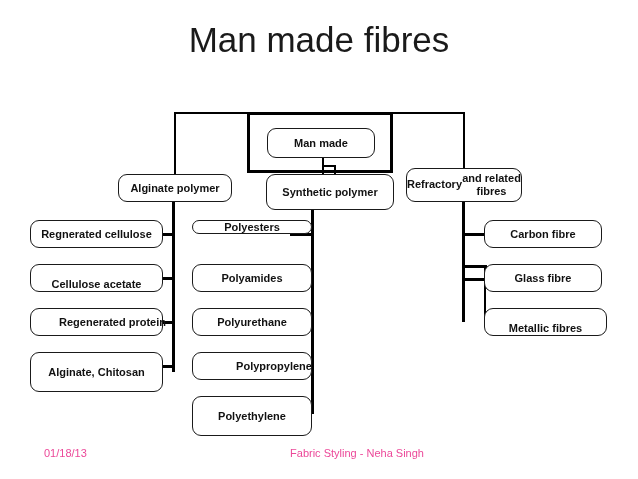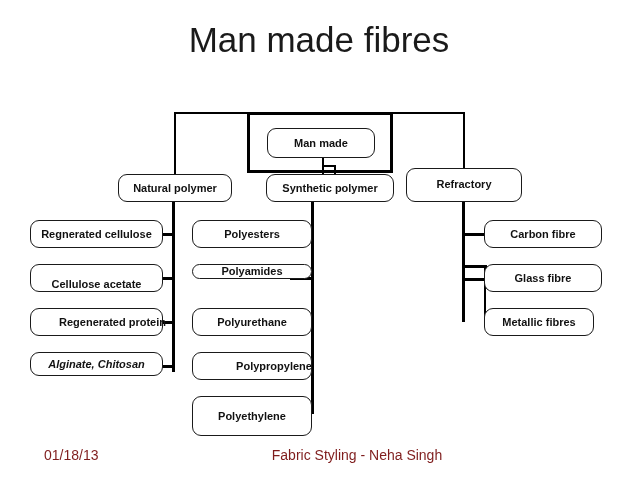--- a/index.html
+++ b/index.html
@@ -69,22 +69,22 @@
     border: 3px solid #000000;
     background: transparent;
     z-index: 2;
   }
   .footer {
     position: absolute;
     bottom: 0;
     left: 0;
     width: 638px;
     height: 40px;
-    font-size: 14px;
-    color: #7f1d1d;
+    font-size: 11px;
+    color: #ec4899;
   }
   .footer-date {
     position: absolute;
     left: 44px;
     top: 8px;
   }
   .footer-center {
     position: absolute;
     left: 0;
     top: 8px;
@@ -131,67 +131,68 @@
   <div class="ln thick" style="left:462px; top:265px; width:25px; height:3px;"></div>
   <div class="ln thick" style="left:484px; top:265px; width:3px; height:16px;"></div>
   <div class="ln thick" style="left:462px; top:278px; width:25px; height:3px;"></div>
   <div class="ln" style="left:484px; top:265px; width:1.5px; height:58px;"></div>
 
   <div class="node" style="left:267px; top:128px; width:108px; height:30px;">
     <span class="lbl">Man made</span>
   </div>
 
   <div class="node" style="left:118px; top:174px; width:114px; height:28px;">
-    <span class="lbl">Natural polymer</span>
+    <span class="lbl">Alginate polymer</span>
   </div>
 
-  <div class="node" style="left:266px; top:174px; width:128px; height:28px;">
+  <div class="node" style="left:266px; top:174px; width:128px; height:36px;">
     <span class="lbl">Synthetic polymer</span>
   </div>
 
   <div class="node two-line" style="left:406px; top:168px; width:116px; height:34px; flex-direction:row;">
     <span class="lbl">Refractory</span>
+    <span class="lbl">and related fibres</span>
   </div>
 
   <div class="node overflow" style="left:30px; top:220px; width:133px; height:28px;">
     <span class="lbl">Regnerated cellulose</span>
   </div>
   <div class="node overflow" style="left:30px; top:264px; width:133px; height:28px;align-items:flex-end;">
     <span class="lbl">Cellulose acetate</span>
   </div>
   <div class="node overflow" style="left:30px; top:308px; width:133px; height:28px;padding-left:32px;">
     <span class="lbl">Regenerated protein</span>
   </div>
-  <div class="node overflow" style="left:30px; top:352px; width:133px; height:24px;font-style:italic;">
+  <div class="node overflow" style="left:30px; top:352px; width:133px; height:40px;">
     <span class="lbl">Alginate, Chitosan</span>
   </div>
 
-  <div class="node" style="left:192px; top:220px; width:120px; height:28px;">
+  <div class="node" style="left:192px; top:220px; width:120px; height:14px;">
     <span class="lbl">Polyesters</span>
   </div>
-  <div class="node" style="left:192px; top:264px; width:120px; height:15px;border-radius:8px;">
+  <div class="node" style="left:192px; top:264px; width:120px; height:28px;">
     <span class="lbl">Polyamides</span>
   </div>
   <div class="node" style="left:192px; top:308px; width:120px; height:28px;">
     <span class="lbl">Polyurethane</span>
   </div>
   <div class="node" style="left:192px; top:352px; width:120px; height:28px;padding-left:44px;">
     <span class="lbl">Polypropylene</span>
   </div>
   <div class="node" style="left:192px; top:396px; width:120px; height:40px;">
     <span class="lbl">Polyethylene</span>
   </div>
 
   <div class="node" style="left:484px; top:220px; width:118px; height:28px;">
     <span class="lbl">Carbon fibre</span>
   </div>
   <div class="node" style="left:484px; top:264px; width:118px; height:28px;">
     <span class="lbl">Glass fibre</span>
   </div>
-  <div class="node" style="left:484px; top:308px; width:110px; height:28px;">
+  <div class="node" style="left:484px; top:308px; width:123px; height:28px;align-items:flex-end;">
     <span class="lbl">Metallic fibres</span>
   </div>
 
   <div class="footer">
     <span class="footer-date">01/18/13</span>
     <span class="footer-center">Fabric Styling - Neha Singh</span>
   </div>
 
 </div>
 

